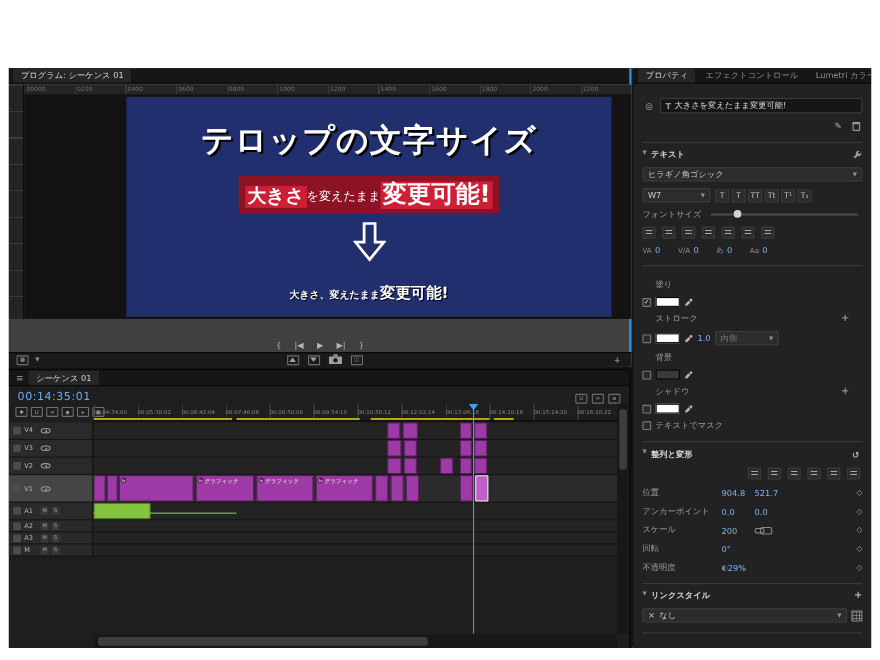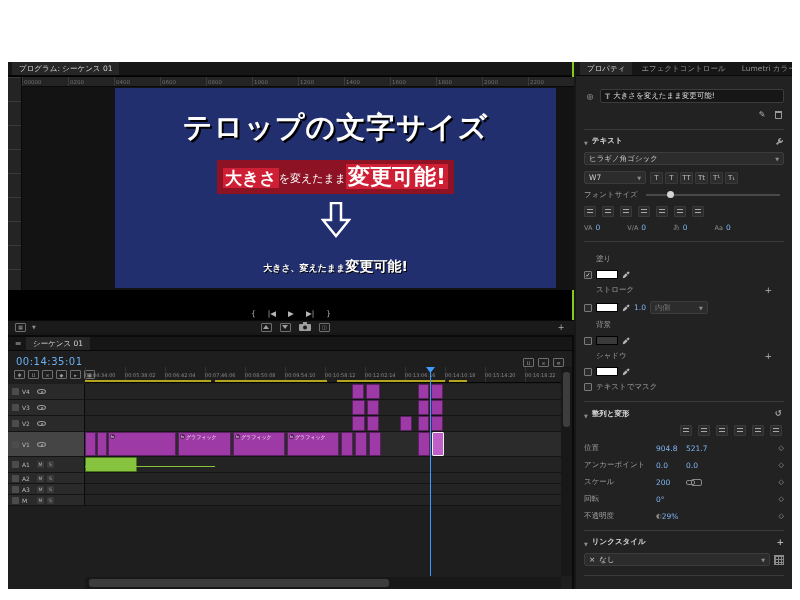--- a/index.html
+++ b/index.html
@@ -12,21 +12,21 @@
   .tab{padding:0 7px;height:100%;display:flex;align-items:center;white-space:nowrap}
   .tab.active{background:#262626;color:#d8d8d8}
   .chev{font-size:5px;color:#8d8d8d}
   .flex1{flex:1}
   .val{color:#7fb5f5}
   .lbl{color:#9f9f9f}
   .bic{width:11px;height:9px;border:1px solid #6f6f6f;border-radius:1px;display:inline-flex;align-items:center;justify-content:center;font-size:5px;color:#9f9f9f}
   .minibtn{width:12px;height:11px;display:inline-flex;align-items:center;justify-content:center;color:#b0b0b0;font-size:8px}
 
   
-  .pm{position:absolute;left:0;top:0;width:566px;height:271px;background:#000000;border-right:2px solid #84cc16}
+  .pm{position:absolute;left:0;top:0;width:566px;height:271px;background:#404040;border-right:2px solid #0ea5e9}
   .pm-hruler{position:absolute;left:14px;top:15px;width:552px;height:10px;background:#242424;border-bottom:1px solid #090909;overflow:hidden;
     background-image:repeating-linear-gradient(90deg,#3a3a3a 0 1px,transparent 1px 46px)}
   .rnum{position:absolute;top:2px;font-size:5.5px;color:#6f6f6f;white-space:nowrap}
   .pm-vruler{position:absolute;left:0;top:15px;width:14px;height:213px;background:#242424;border-right:1px solid #090909;
     background-image:repeating-linear-gradient(180deg,#3a3a3a 0 1px,transparent 1px 24px)}
   .pm-stage{position:absolute;left:14px;top:25px;width:552px;height:203px;background:#131313}
   .preview{position:absolute;left:93px;top:1px;width:441px;height:200px;background:#212f6e;overflow:hidden}
   .pv-title{margin-top:20px;text-align:center;font-size:29px;font-weight:bold;color:#fff;letter-spacing:1px;text-shadow:2px 2px 0 #000;white-space:nowrap}
   .pv-mid{margin-top:12px;text-align:center;white-space:nowrap}
   .strip{display:inline-block;background:#8c1224;padding:2px 6px}
@@ -82,37 +82,37 @@
   .tl-hscroll{position:absolute;left:77px;right:11px;bottom:0;height:12px;background:#181818}
   .thumb-h{position:absolute;left:4px;top:2px;width:300px;height:8px;background:#3d3d3d;border-radius:3px}
 
   
   .insp{position:absolute;left:568px;top:0;width:216px;height:527px;background:#222;font-size:7.5px}
   .insp-body{position:absolute;top:15px;left:0;right:0;bottom:0;padding:6px 8px;overflow:hidden}
   .row{display:flex;align-items:center;gap:4px;margin:6px 0}
   .row.right{justify-content:flex-end}
   .lblrow{display:flex;align-items:center;margin:6px 12px 2px}
   .sec{border-top:1px solid #3a3a3a;margin-top:9px;padding-top:6px}
-  .sec-h{display:flex;align-items:flex-end;gap:4px;color:#d8d8d8;font-weight:bold}
+  .sec-h{display:flex;align-items:flex-start;gap:4px;color:#d8d8d8;font-weight:bold}
   .sec-h .end{margin-left:auto;display:flex;gap:4px;align-items:center}
   .fieldbox{flex:1;height:14px;background:#161616;border:1px solid #3c3c3c;border-radius:2px;display:flex;align-items:center;padding:0 4px;gap:3px;color:#ddd;overflow:hidden}
   .tmark{color:#9a9a9a;font-weight:bold}
   .ellip{white-space:nowrap;overflow:hidden;text-overflow:ellipsis}
   .selectbox{height:13px;background:#2c2c2c;border:1px solid #3c3c3c;border-radius:2px;display:inline-flex;align-items:center;padding:0 4px;gap:4px;color:#ccc;white-space:nowrap;overflow:hidden}
   .selectbox.grow{flex:1}
   .selectbox .chev{margin-left:auto}
   .selectbox.dim{color:#7a7a7a}
   .w60{width:62px;flex:none}
   .w55{width:58px;flex:none}
   .tbtn{width:13px;height:12px;background:#2c2c2c;border:1px solid #3a3a3a;border-radius:1px;display:inline-flex;align-items:center;justify-content:center;color:#c0c0c0;font-size:7px;margin-right:2px}
   .slider{flex:1;height:2px;background:#4a4a4a;position:relative;margin:0 4px}
   .knob{position:absolute;left:16%;top:-3px;width:7px;height:7px;border-radius:50%;background:#d4d4d4}
   .alnb{width:12px;height:11px;background:#2c2c2c;border:1px solid #3a3a3a;border-radius:1px;position:relative;margin-right:2px}
   .alnb::after{content:"";position:absolute;inset:2px;background:repeating-linear-gradient(180deg,#a8a8a8 0 1px,transparent 1px 3px)}
-  .metric{display:inline-flex;align-items:center;gap:3px;margin-right:23px}
+  .metric{display:inline-flex;align-items:center;gap:3px;margin-right:12px}
   .micon{color:#8d8d8d;font-size:6.5px}
   .cb{width:8px;height:8px;border:1px solid #7a7a7a;border-radius:1px;background:#2a2a2a;display:inline-flex;align-items:center;justify-content:center;font-size:6px;color:#e8e8e8;flex:none}
   .cb.on::after{content:"✓"}
   .swatch{width:22px;height:9px;background:#fff;border:1px solid #000;flex:none}
   .swatch.dark{background:#3a3a3a}
   .plus{margin-left:auto;color:#b5b5b5;font-size:9px}
   .prow{display:flex;align-items:center;margin:7px 0}
   .plbl{width:72px;color:#9f9f9f;flex:none}
   .prow .val{width:30px}
   .kf{margin-left:auto;color:#9a9a9a;font-size:7px}

